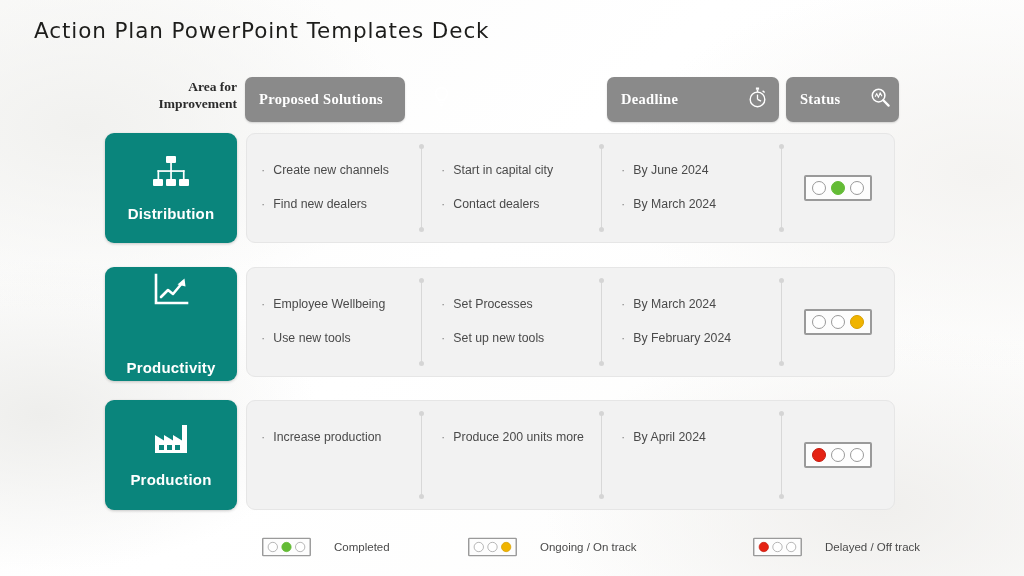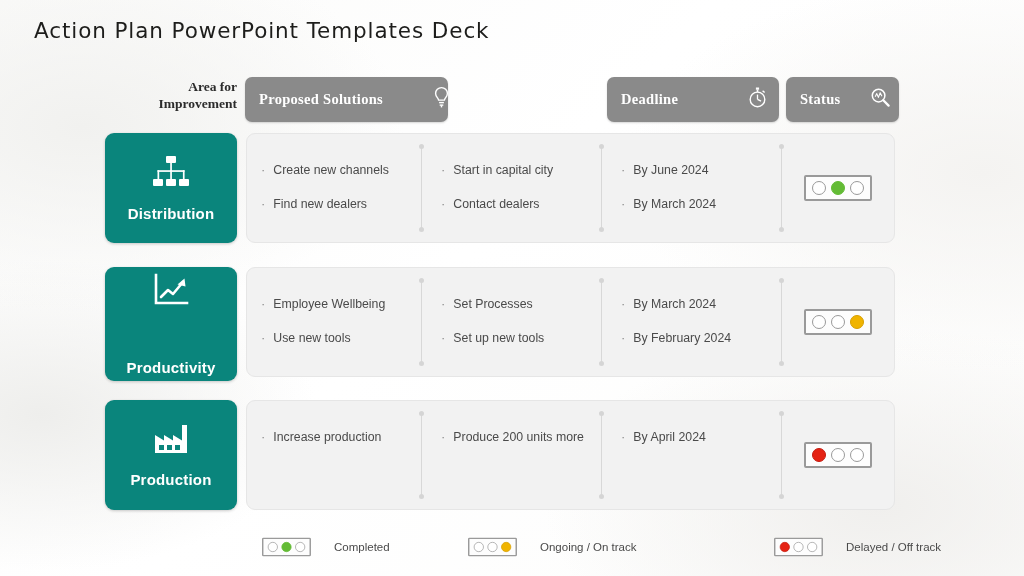--- a/index.html
+++ b/index.html
@@ -70,21 +70,21 @@
     font-size: 14.5px;
     letter-spacing: 0.3px;
     white-space: nowrap;
     flex: 1;
   }
   .hdr-tab .ico {
     flex: 0 0 auto;
     display: block;
     margin-left: 6px;
   }
-  #tab0 { left: 245px;  width: 203px; gap: 44px; }
+  #tab0 { left: 245px;  width: 160px; gap: 44px; }
   #tab1 { left: 426px;  width: 172px; }
   #tab2 { left: 607px;  width: 172px; gap: 19px; }
   #tab3 { left: 786px;  width: 113px; }
   #tab3 { padding-right: 8px; }
 
   
   .cat {
     position: absolute;
     left: 105px;
     width: 132px;
@@ -198,21 +198,21 @@
   .legend-item .tl { transform: scale(0.72); transform-origin: left center; }
   .legend-item .leg-lbl {
     font-size: 11.5px;
     color: #4a4a4a;
     margin-left: 4px;
     white-space: nowrap;
     font-family: "Liberation Sans", sans-serif;
   }
   #leg0 { left: 262px; }
   #leg1 { left: 468px; }
-  #leg2 { left: 750px; padding-left: 24px; }
+  #leg2 { left: 729px; padding-left: 24px; }
 </style>
 </head>
 <body>
 
 <div class="slide">
 
   <div class="title">Action Plan PowerPoint Templates Deck</div>
 
   <div class="hdr-area">
     <div>Area for</div>

